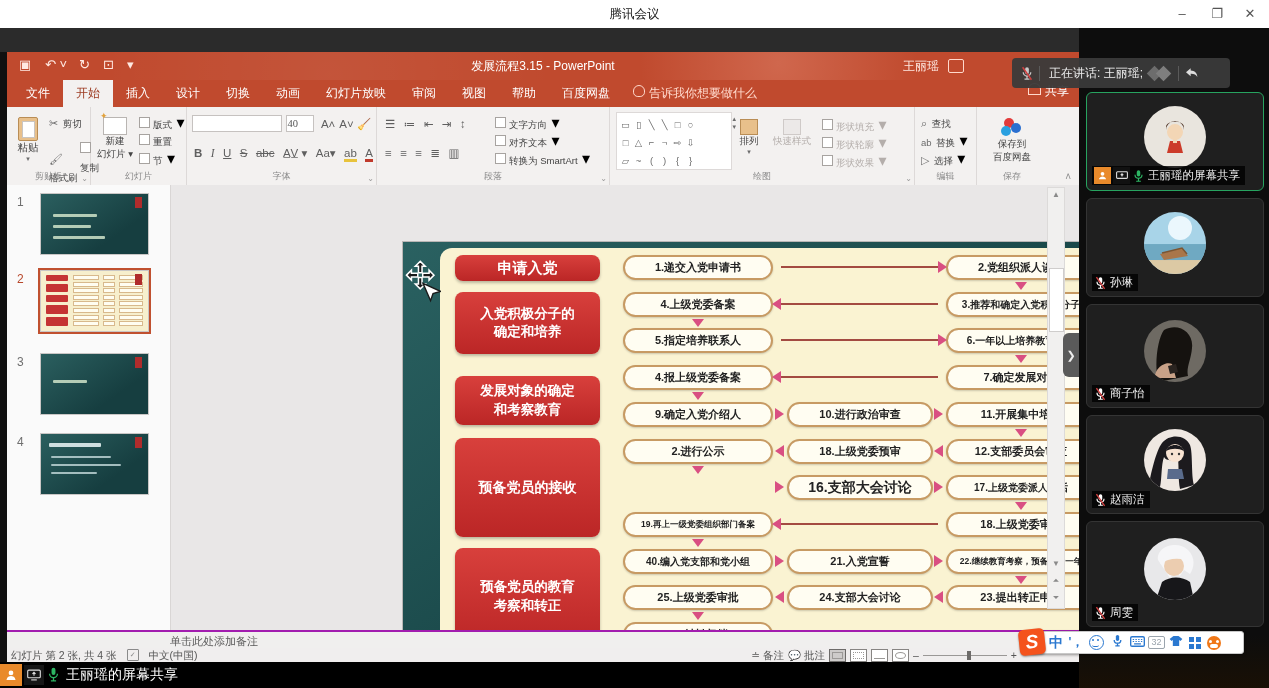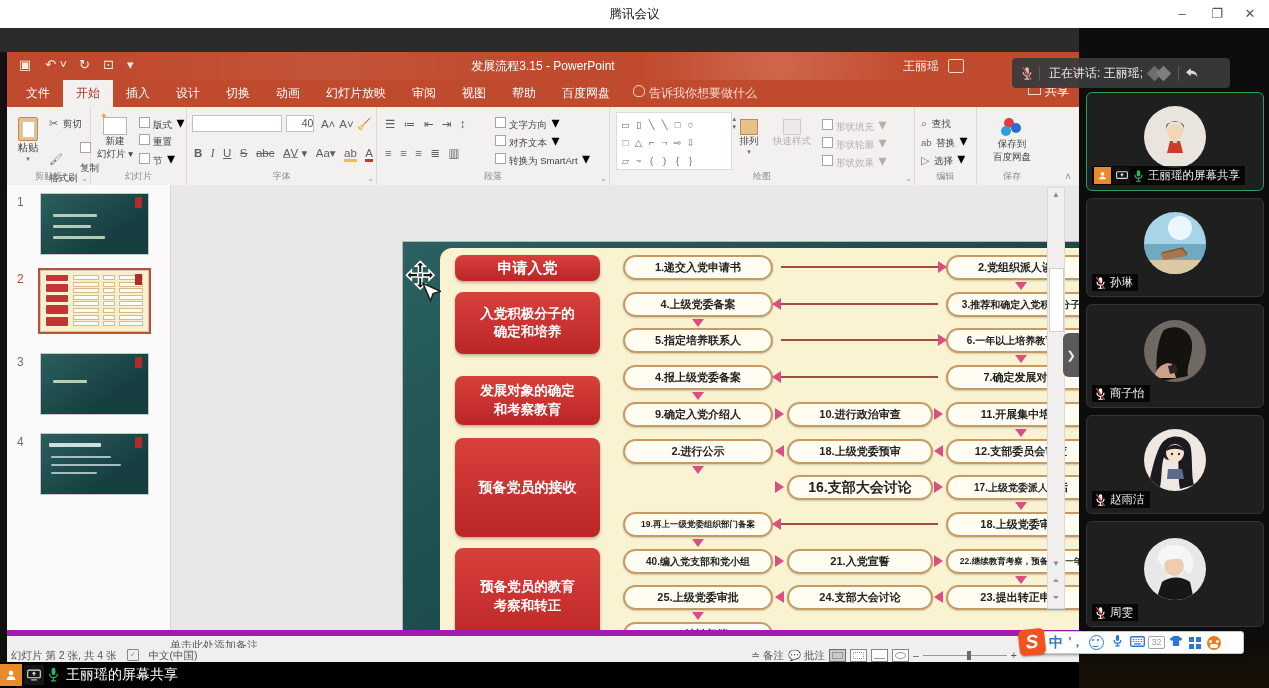--- a/index.html
+++ b/index.html
@@ -75,21 +75,21 @@
   .s-arrow.right{border-width:6px 0 6px 9px;border-color:transparent transparent transparent #d94f82;}
   .s-arrow.left{border-width:6px 9px 6px 0;border-color:transparent #d94f82 transparent transparent;}
   .d-arrow{position:absolute;width:0;height:0;border-style:solid;border-width:8px 6px 0 6px;border-color:#d94f82 transparent transparent transparent;}
   
   #vscroll{left:1040px;top:2px;width:16px;height:420px;background:#f1f0ef;border:1px solid #dcdad9;}
   .scr{position:absolute;left:0;width:16px;text-align:center;color:#8a8a8a;font-size:8px;}
   #vthumb{position:absolute;left:1px;top:80px;width:13px;height:62px;background:#fff;border:1px solid #cfcdcc;}
   #expander{left:1056px;top:148px;width:16px;height:44px;background:#5a5a5a;border-radius:6px 0 0 6px;color:#eee;font-size:11px;line-height:44px;text-align:center;}
   #ribbon-collapse{right:8px;bottom:3px;color:#8a8a8a;font-size:10px;position:absolute;}
   
-  #notes{left:0;top:578px;width:1072px;height:18px;background:#f0efee;border-top:6px solid #a21caf;color:#595959;font-size:11px;line-height:18px;padding-left:163px;box-sizing:border-box;position:absolute;}
+  #notes{left:0;top:578px;width:1072px;height:18px;background:#f0efee;border-top:2px solid #a21caf;color:#595959;font-size:11px;line-height:18px;padding-left:163px;box-sizing:border-box;position:absolute;}
   #statusbar{left:0;top:596px;width:1072px;height:14px;background:#f0eeee;color:#555;font-size:10.5px;line-height:14px;position:absolute;}
   #status-left{left:4px;top:0;display:flex;gap:10px;align-items:center;position:absolute;}
   #status-right{right:62px;top:0;display:flex;gap:4px;align-items:center;position:absolute;height:14px;}
   .spell-ic{display:inline-block;width:10px;height:10px;border:1px solid #8a8a8a;border-radius:1px;font-size:7px;line-height:9px;text-align:center;color:#8a8a8a;}
   .vicon{display:inline-block;width:15px;height:11px;border:1px solid #878583;background:#fff;position:relative;}
   .vicon.active{background:#cdcbca;border-color:#6d6b69;}
   .vicon i{position:absolute;left:2px;top:2px;right:2px;bottom:2px;border:1px solid #9b9997;}
   .zoomtrack{display:inline-block;width:84px;height:1px;background:#9a9896;position:relative;vertical-align:middle;}
   .zoomthumb{position:absolute;left:44px;top:-4px;width:4px;height:9px;background:#6d6b69;}
   
@@ -189,21 +189,21 @@
         </div>
         <div class="abs" style="left:48px;top:6px;"><span class="arr-ic"></span><span class="rtxt mini">版式</span> ▾</div>
         <div class="abs" style="left:48px;top:24px;"><span class="arr-ic"></span><span class="rtxt mini">重置</span></div>
         <div class="abs" style="left:48px;top:42px;"><span class="arr-ic"></span><span class="rtxt mini">节</span> ▾</div>
         <div class="glabel">幻灯片</div>
       </div>
 
       <div class="rgroup" style="width:190px;">
         <div class="abs" style="left:5px;top:7px;">
           <span class="kbox" style="width:88px;"></span>
-          <span class="kbox" style="width:26px;text-align:right;">40</span>
+          <span class="kbox" style="width:26px;text-align:left;font-family:Liberation Serif, serif;">40</span>
           <span class="fmt">A˄</span><span class="fmt">A˅</span><span class="fmt">🧹</span>
         </div>
         <div class="abs" style="left:5px;top:36px;">
           <span class="fmt" style="font-weight:bold;">B</span>
           <span class="fmt" style="font-style:italic;font-family:'Liberation Serif',serif;">I</span>
           <span class="fmt" style="text-decoration:underline;">U</span>
           <span class="fmt" style="text-decoration:line-through;">S</span>
           <span class="fmt mini" style="text-decoration:line-through;">abc</span>
           <span class="fmt mini">A̲V̲ ▾</span>
           <span class="fmt mini">Aa▾</span>

